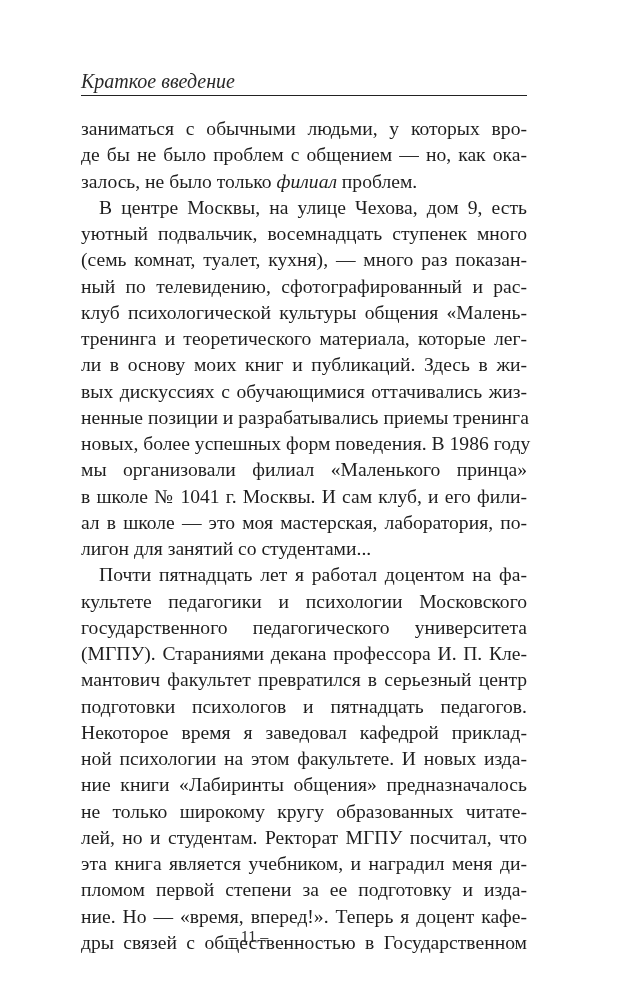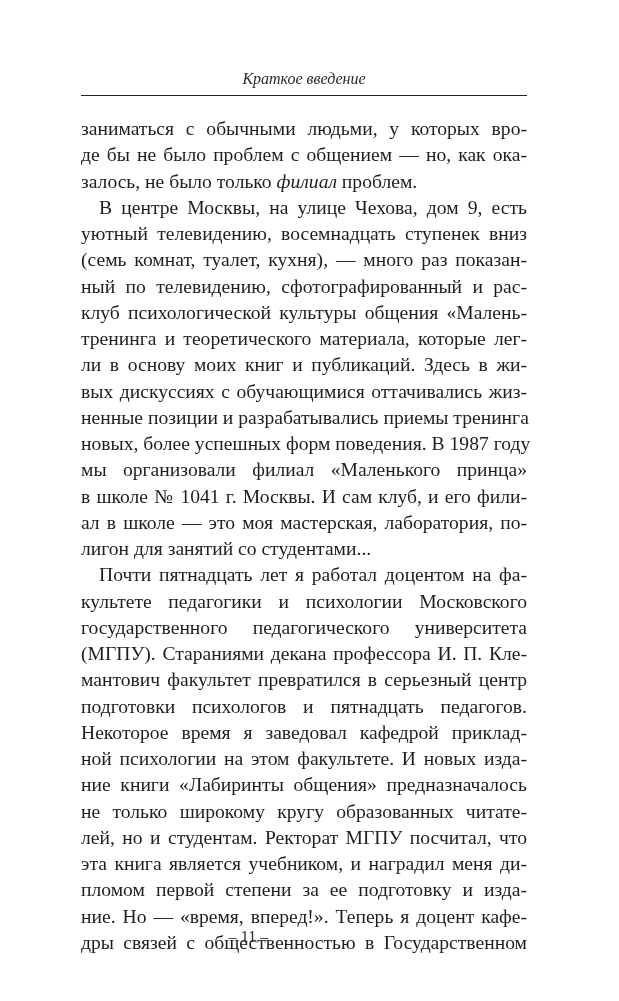--- a/index.html
+++ b/index.html
@@ -2,21 +2,21 @@
 <html><head>
 <meta charset="utf-8">
 <style>
   html, body { margin: 0; padding: 0; }
   body {
     width: 619px; height: 1001px; background: #ffffff; position: relative; overflow: hidden;
     font-family: "Liberation Serif", "DejaVu Serif", serif; color: #1e1e1e;
   }
   .running-head {
     position: absolute; left: 81px; width: 446px; top: 70px;
-    text-align: center; font-style: italic; font-size: 16px; color: #2a2a2a;
+    font-style: italic; font-size: 20px; color: #2a2a2a;
   }
   .rule {
     position: absolute; left: 81px; width: 446px; top: 95px; height: 0;
     border-top: 1.2px solid #222;
   }
   .body-text {
     position: absolute; left: 81px; width: 446px; top: 116px;
     font-size: 19.6px; line-height: 26.25px;
   }
   .line {
@@ -34,29 +34,29 @@
 <body>
 
 <div class="running-head">Краткое введение</div>
 <div class="rule"></div>
 
 <div class="body-text" id="body">
     <span class="line">заниматься с обычными людьми, у которых вро-</span>
     <span class="line">де бы не было проблем с общением — но, как ока-</span>
     <span class="line last">залось, не было только <i>филиал</i> проблем.</span>
     <span class="line indent">В центре Москвы, на улице Чехова, дом 9, есть</span>
-    <span class="line">уютный телевидению, восемнадцать ступенек вниз</span>
+    <span class="line">уютный подвальчик, восемнадцать ступенек много</span>
     <span class="line">(семь комнат, туалет, кухня), — много раз показан-</span>
     <span class="line">ный по телевидению, сфотографированный и рас-</span>
     <span class="line">клуб психологической культуры общения «Малень-</span>
     <span class="line">тренинга и теоретического материала, которые лег-</span>
     <span class="line">ли в основу моих книг и публикаций. Здесь в жи-</span>
     <span class="line">вых дискуссиях с обучающимися оттачивались жиз-</span>
     <span class="line">ненные позиции и разрабатывались приемы тренинга</span>
-    <span class="line">новых, более успешных форм поведения. В 1987 году</span>
+    <span class="line">новых, более успешных форм поведения. В 1986 году</span>
     <span class="line">мы организовали филиал «Маленького принца»</span>
     <span class="line">в школе № 1041 г. Москвы. И сам клуб, и его фили-</span>
     <span class="line">ал в школе — это моя мастерская, лаборатория, по-</span>
     <span class="line last">лигон для занятий со студентами...</span>
     <span class="line indent">Почти пятнадцать лет я работал доцентом на фа-</span>
     <span class="line">культете педагогики и психологии Московского</span>
     <span class="line">государственного педагогического университета</span>
     <span class="line">(МГПУ). Стараниями декана профессора И. П. Кле-</span>
     <span class="line">мантович факультет превратился в серьезный центр</span>
     <span class="line">подготовки психологов и пятнадцать педагогов.</span>

